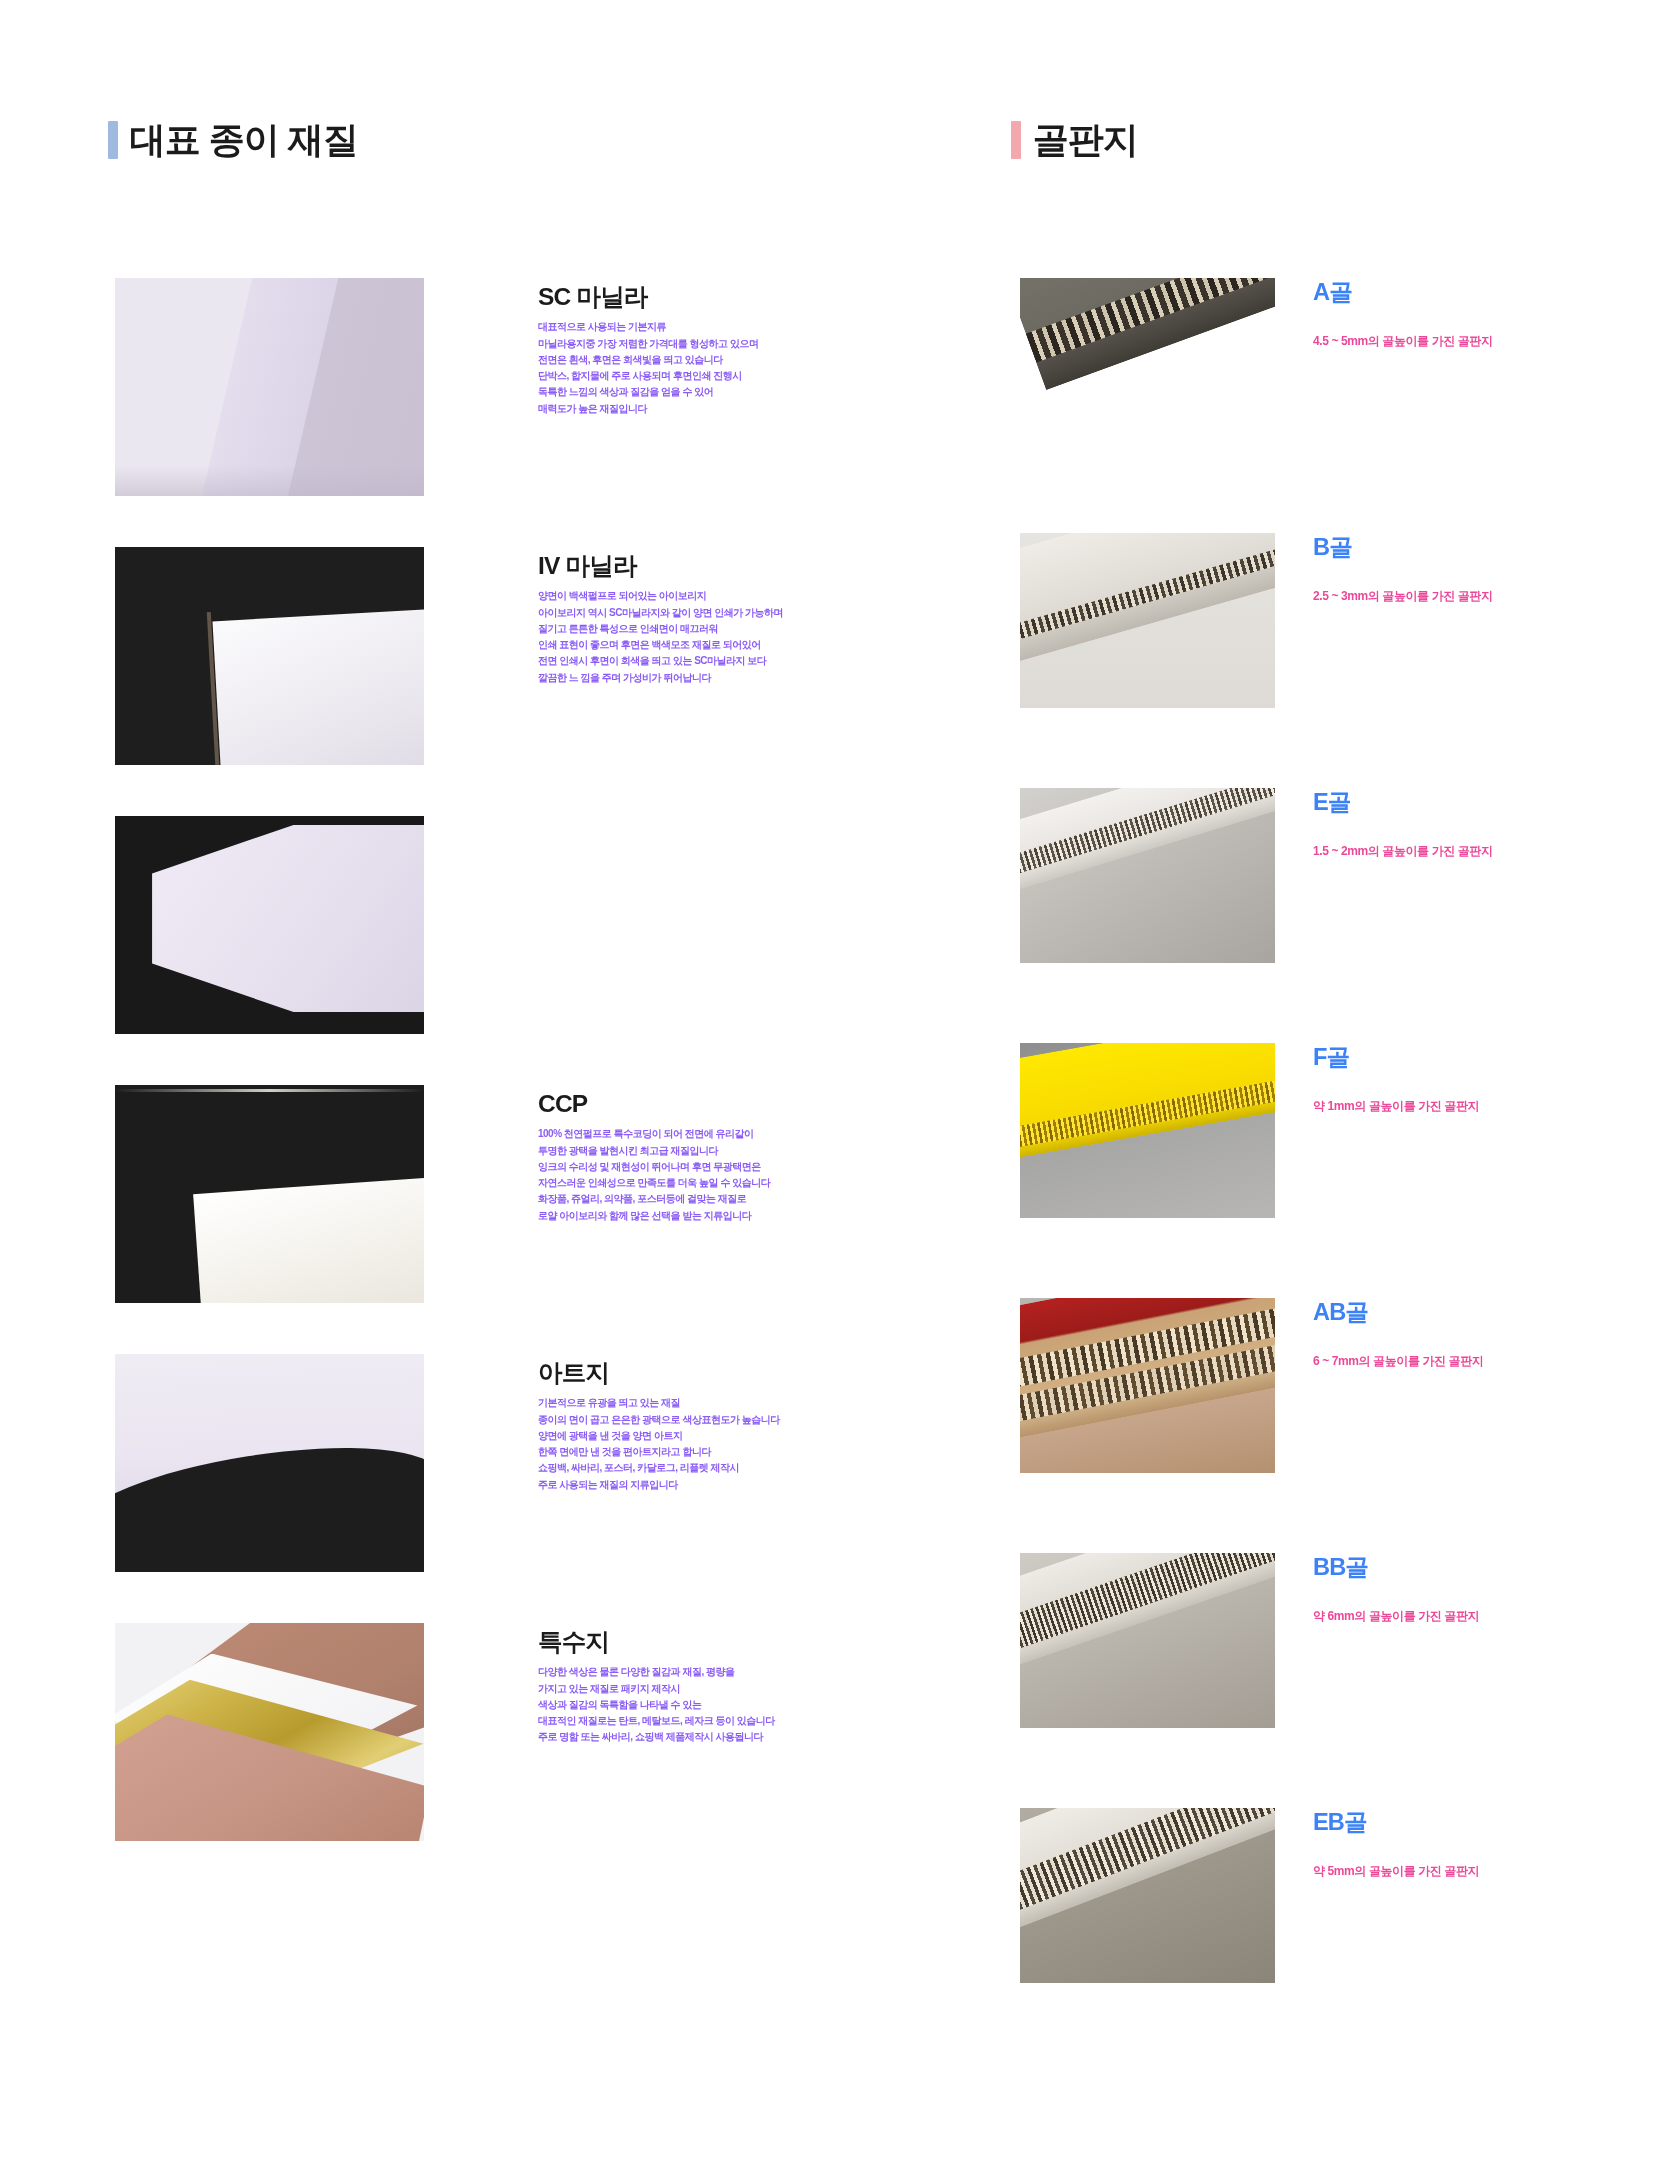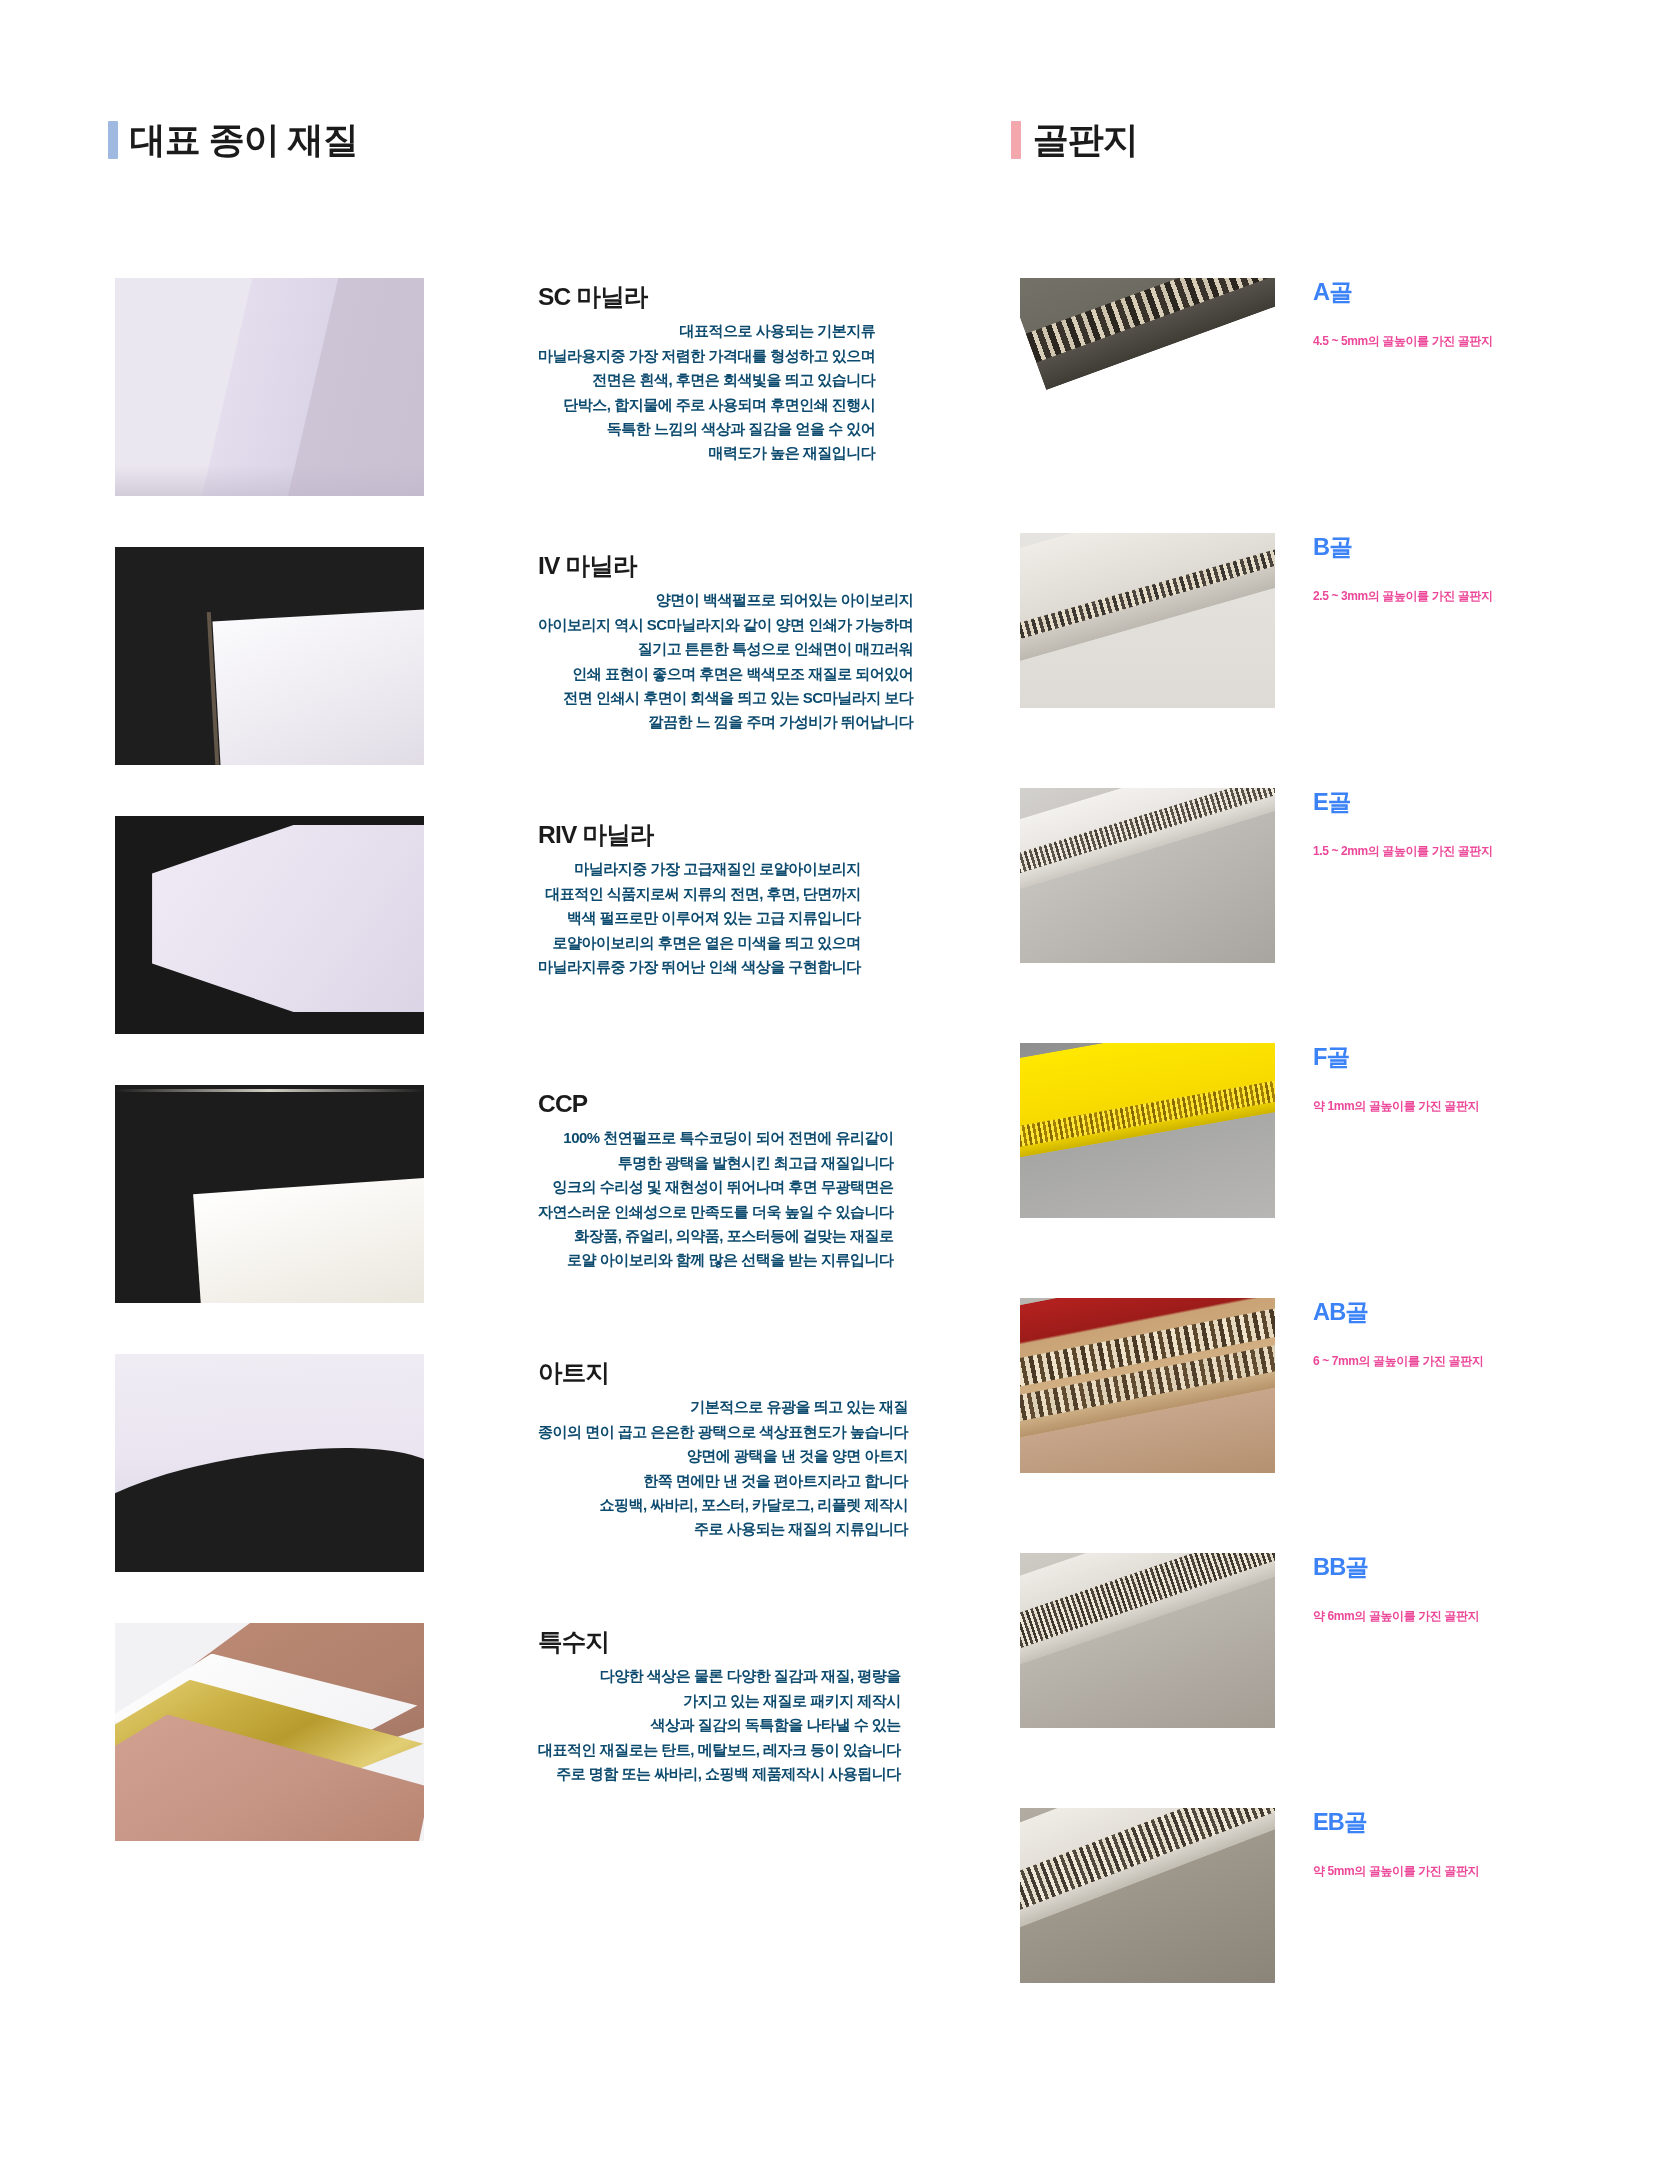--- a/index.html
+++ b/index.html
@@ -77,27 +77,26 @@
   .paper-title {
     font-size: 24.5px;
     font-weight: 700;
     letter-spacing: -0.8px;
     line-height: 1.15;
     color: #1b1b1b;
     margin-bottom: 7.9px;
     white-space: nowrap;
   }
   .paper-desc {
-    font-size: 15px;
+    font-size: 10px;
     font-weight: 600;
     letter-spacing: -0.5px;
     line-height: 1.63;
-    color: #0c4a6e;
+    color: #8b5cf6;
     white-space: nowrap;
-    text-align: right;
   }
 
   
   .corr-list {
     position: absolute;
     left: 1020px;
     top: 278px;
     width: 646px;
   }
   .corr-item {
@@ -407,28 +406,20 @@
         <div class="paper-desc">인쇄 표현이 좋으며 후면은 백색모조 재질로 되어있어</div>
         <div class="paper-desc">전면 인쇄시 후면이 회색을 띄고 있는 SC마닐라지 보다</div>
         <div class="paper-desc">깔끔한 느 낌을 주며 가성비가 뛰어납니다</div>
       </div>
     </div>
 
     <div class="paper-item">
       <div class="paper-photo">
         <div class="ph ph-riv"></div>
       </div>
-      <div class="paper-text">
-        <div class="paper-title">RIV 마닐라</div>
-        <div class="paper-desc">마닐라지중 가장 고급재질인 로얄아이보리지</div>
-        <div class="paper-desc">대표적인 식품지로써 지류의 전면, 후면, 단면까지</div>
-        <div class="paper-desc">백색 펄프로만 이루어져 있는 고급 지류입니다</div>
-        <div class="paper-desc">로얄아이보리의 후면은 옅은 미색을 띄고 있으며</div>
-        <div class="paper-desc">마닐라지류중 가장 뛰어난 인쇄 색상을 구현합니다</div>
-      </div>
     </div>
 
     <div class="paper-item">
       <div class="paper-photo">
         <div class="ph ph-ccp"></div>
       </div>
       <div class="paper-text">
         <div class="paper-title">CCP</div>
         <div class="paper-desc">100% 천연펄프로 특수코딩이 되어 전면에 유리같이</div>
         <div class="paper-desc">투명한 광택을 발현시킨 최고급 재질입니다</div>

